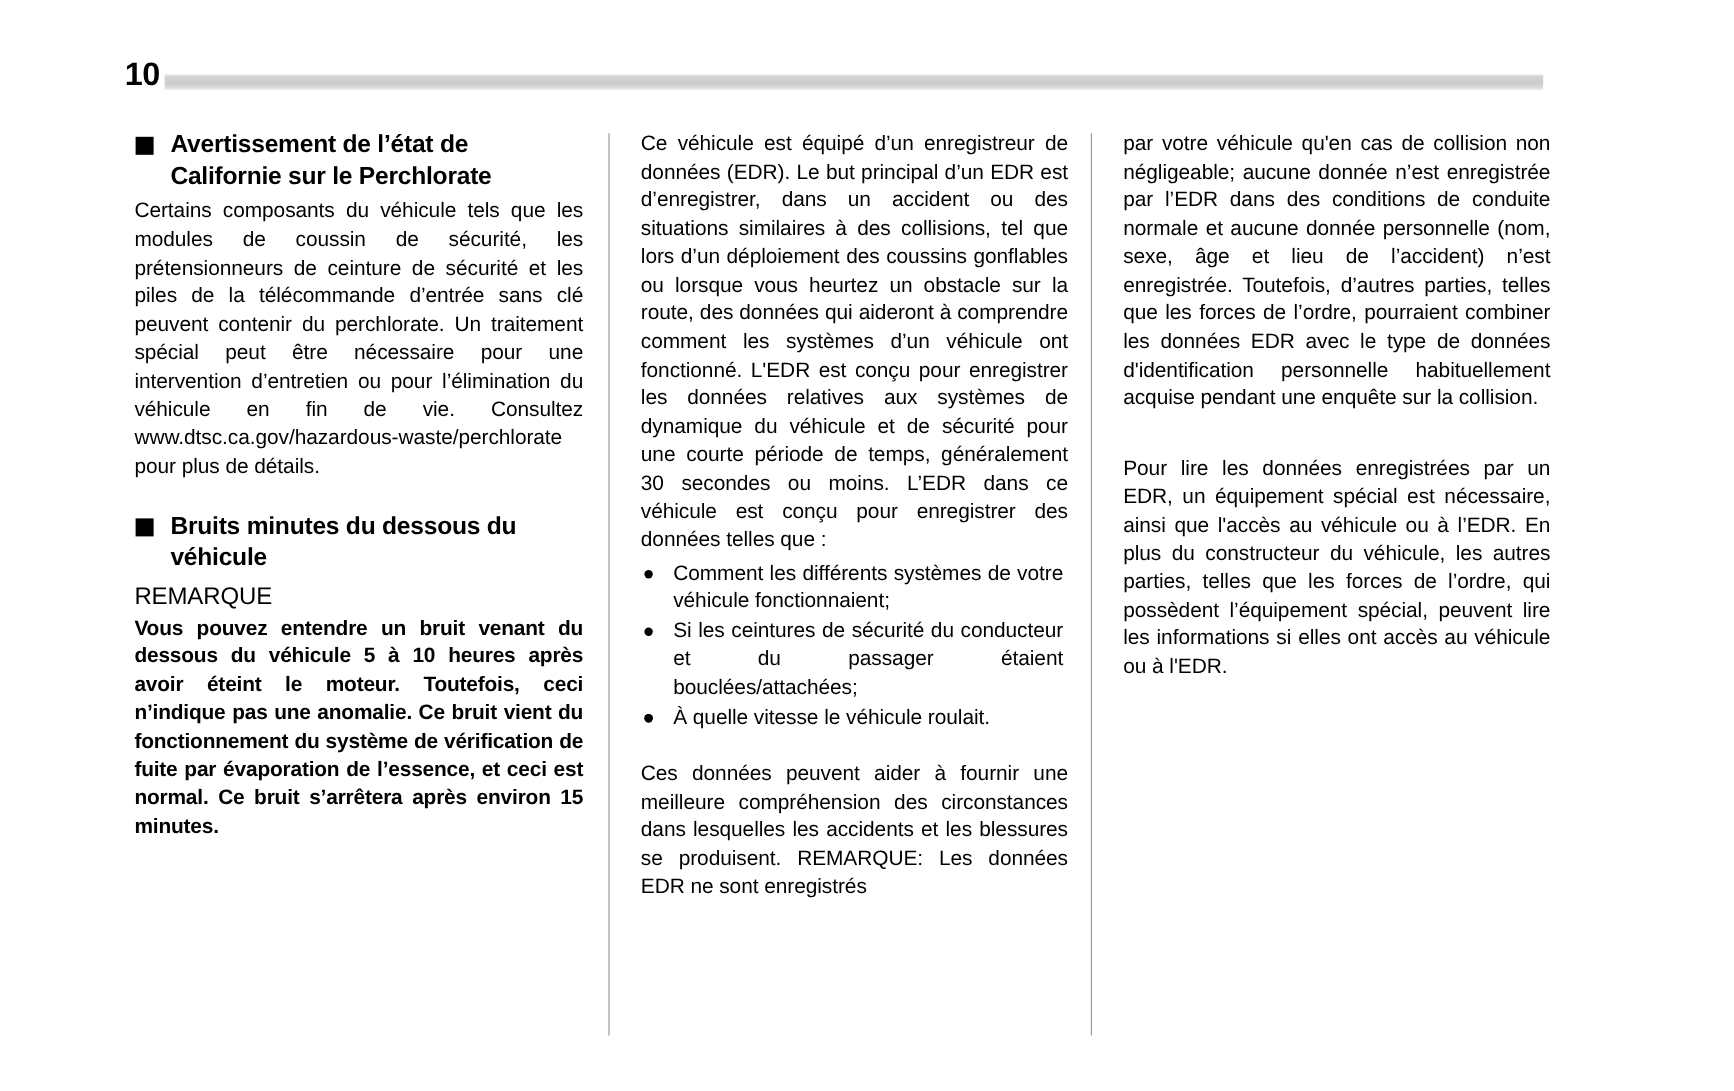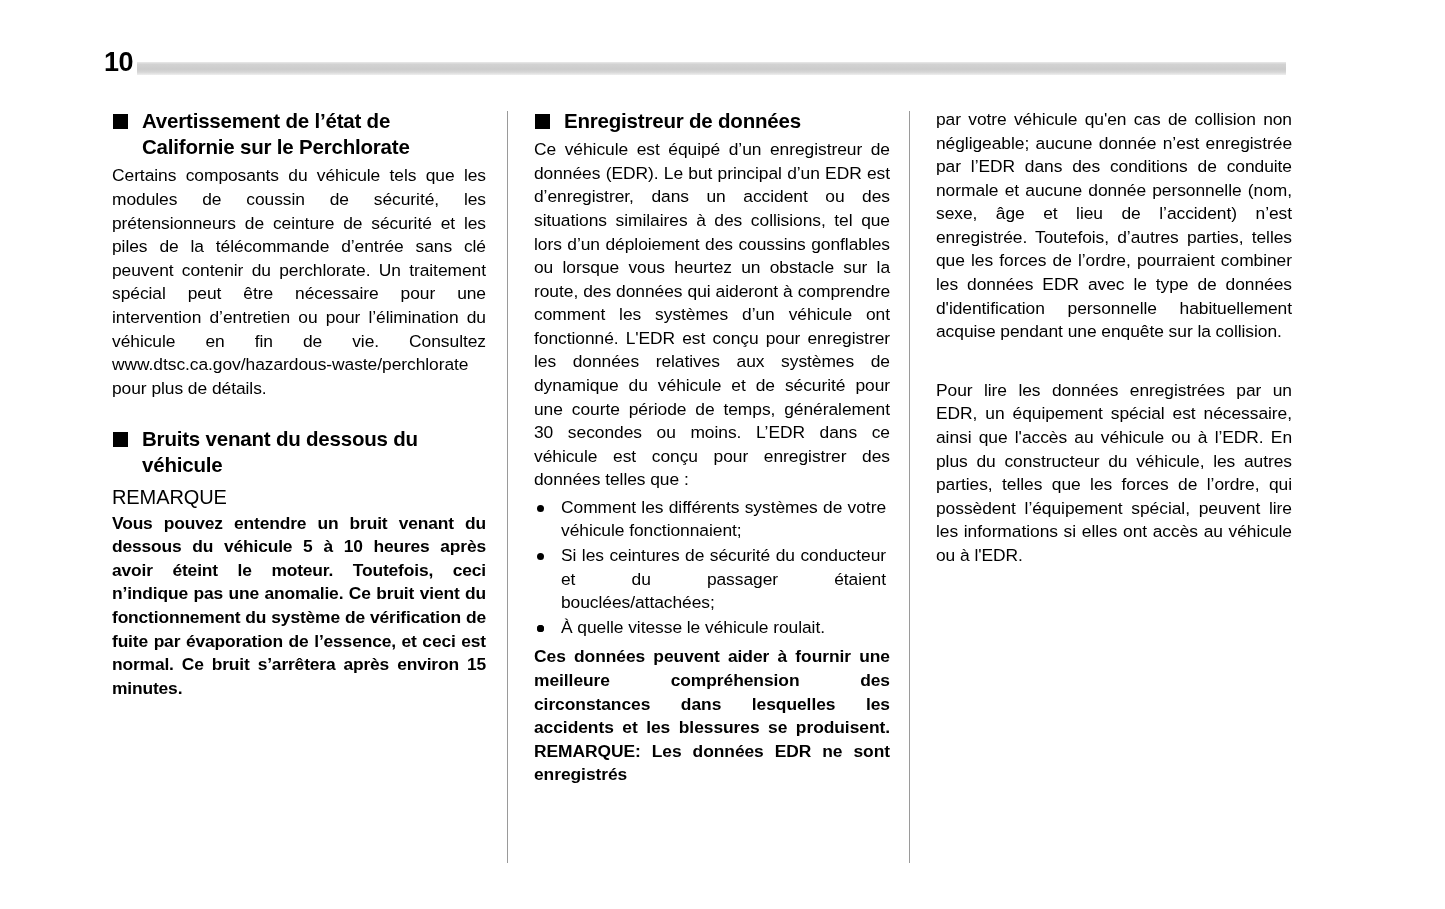--- a/index.html
+++ b/index.html
@@ -153,21 +153,21 @@
   ul.bullets li .dot {
     position: absolute;
     left: 3px;
     top: 9px;
     width: 7px;
     height: 7px;
     border-radius: 50%;
     background: #000000;
     display: block;
   }
-  ul.bullets + p.body { margin-top: 6px; font-weight: bold; }
+  ul.bullets + p.body { margin-top: 24px; }
 </style>
 </head>
 <body>
 
 <div class="page">
 
   <div class="header">
     <div class="folio">10</div>
     <div class="header-rule"></div>
   </div>
@@ -178,34 +178,31 @@
 
       <h2 class="section-heading">
         <span class="sq"></span><span>Avertissement de l’état de Californie sur le Perchlorate</span>
       </h2>
 
       <p class="body">Certains composants du véhicule tels que les modules de coussin de sécurité, les prétensionneurs de ceinture de sécurité et les piles de la télécommande d’entrée sans clé peuvent contenir du perchlorate. Un traitement spécial peut être nécessaire pour une intervention d’entretien ou pour l’élimination du véhicule en fin de vie. Consultez www.dtsc.ca.gov/hazardous-waste/perchlorate pour plus de détails.</p>
 
       <div class="spacer-lg"></div>
 
       <h2 class="section-heading">
-        <span class="sq"></span><span>Bruits venant du dessous du véhicule</span>
+        <span class="sq"></span><span>Bruits minutes du dessous du véhicule</span>
       </h2>
 
       <h3 class="note-heading">REMARQUE</h3>
 
       <p class="body bold">Vous pouvez entendre un bruit venant du dessous du véhicule 5 à 10 heures après avoir éteint le moteur. Toutefois, ceci n’indique pas une anomalie. Ce bruit vient du fonctionnement du système de vérification de fuite par évaporation de l’essence, et ceci est normal. Ce bruit s’arrêtera après environ 15 minutes.</p>
     </div>
 
     <div class="col col-2">
       <div class="col-rule"></div>
 
-      <h2 class="section-heading">
-        <span class="sq"></span><span>Enregistreur de données</span>
-      </h2>
 
       <p class="body">Ce véhicule est équipé d’un enregistreur de données (EDR). Le but principal d’un EDR est d’enregistrer, dans un accident ou des situations similaires à des collisions, tel que lors d’un déploiement des coussins gonflables ou lorsque vous heurtez un obstacle sur la route, des données qui aideront à comprendre comment les systèmes d’un véhicule ont fonctionné. L'EDR est conçu pour enregistrer les données relatives aux systèmes de dynamique du véhicule et de sécurité pour une courte période de temps, généralement 30 secondes ou moins. L’EDR dans ce véhicule est conçu pour enregistrer des données telles que :</p>
 
       <ul class="bullets">
         <li>
           <span class="dot"></span><span>Comment les différents systèmes de votre véhicule fonctionnaient;</span>
         </li>
         <li>
           <span class="dot"></span><span>Si les ceintures de sécurité du conducteur et du passager étaient bouclées/attachées;</span>
         </li>

